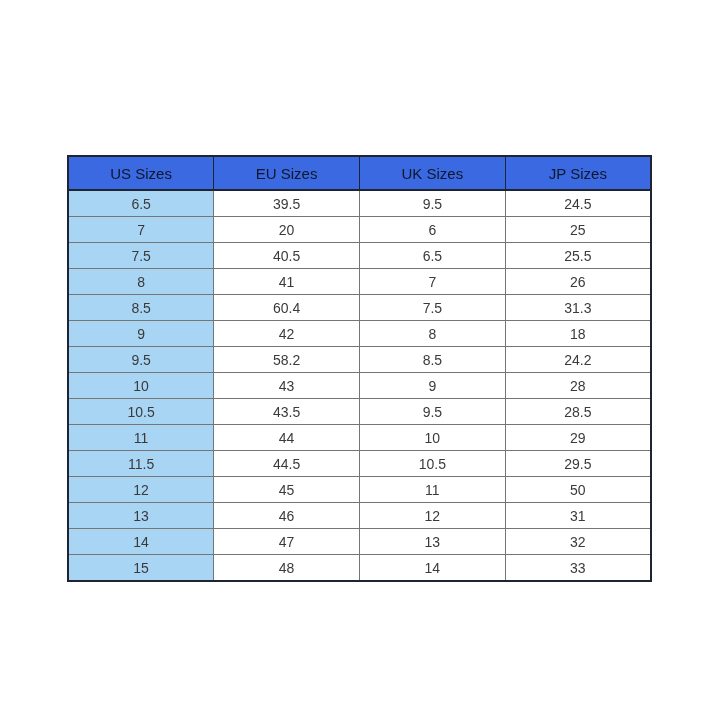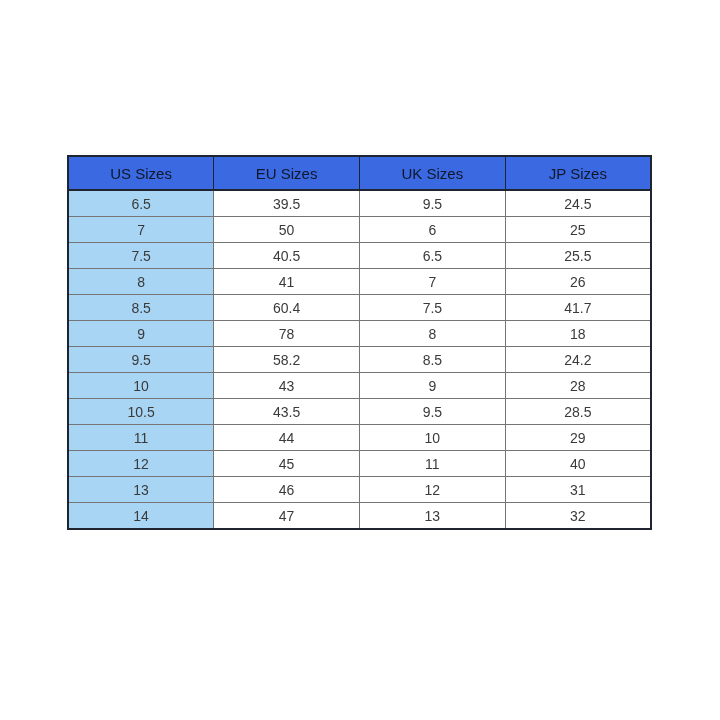--- a/index.html
+++ b/index.html
@@ -60,45 +60,45 @@
     </thead>
     <tbody id="table-body">
         <tr>
           <td class="first-col">6.5</td>
           <td>39.5</td>
           <td>9.5</td>
           <td>24.5</td>
         </tr>
         <tr>
           <td class="first-col">7</td>
-          <td>50</td>
+          <td>20</td>
           <td>6</td>
           <td>25</td>
         </tr>
         <tr>
           <td class="first-col">7.5</td>
           <td>40.5</td>
           <td>6.5</td>
           <td>25.5</td>
         </tr>
         <tr>
           <td class="first-col">8</td>
           <td>41</td>
           <td>7</td>
           <td>26</td>
         </tr>
         <tr>
           <td class="first-col">8.5</td>
           <td>60.4</td>
           <td>7.5</td>
-          <td>41.7</td>
+          <td>31.3</td>
         </tr>
         <tr>
           <td class="first-col">9</td>
-          <td>78</td>
+          <td>42</td>
           <td>8</td>
           <td>18</td>
         </tr>
         <tr>
           <td class="first-col">9.5</td>
           <td>58.2</td>
           <td>8.5</td>
           <td>24.2</td>
         </tr>
         <tr>
@@ -113,32 +113,44 @@
           <td>9.5</td>
           <td>28.5</td>
         </tr>
         <tr>
           <td class="first-col">11</td>
           <td>44</td>
           <td>10</td>
           <td>29</td>
         </tr>
         <tr>
+          <td class="first-col">11.5</td>
+          <td>44.5</td>
+          <td>10.5</td>
+          <td>29.5</td>
+        </tr>
+        <tr>
           <td class="first-col">12</td>
           <td>45</td>
           <td>11</td>
-          <td>40</td>
+          <td>50</td>
         </tr>
         <tr>
           <td class="first-col">13</td>
           <td>46</td>
           <td>12</td>
           <td>31</td>
         </tr>
         <tr>
           <td class="first-col">14</td>
           <td>47</td>
           <td>13</td>
           <td>32</td>
         </tr>
+        <tr>
+          <td class="first-col">15</td>
+          <td>48</td>
+          <td>14</td>
+          <td>33</td>
+        </tr>
       </tbody>
   </table>
 </div>
 
 </body></html>

